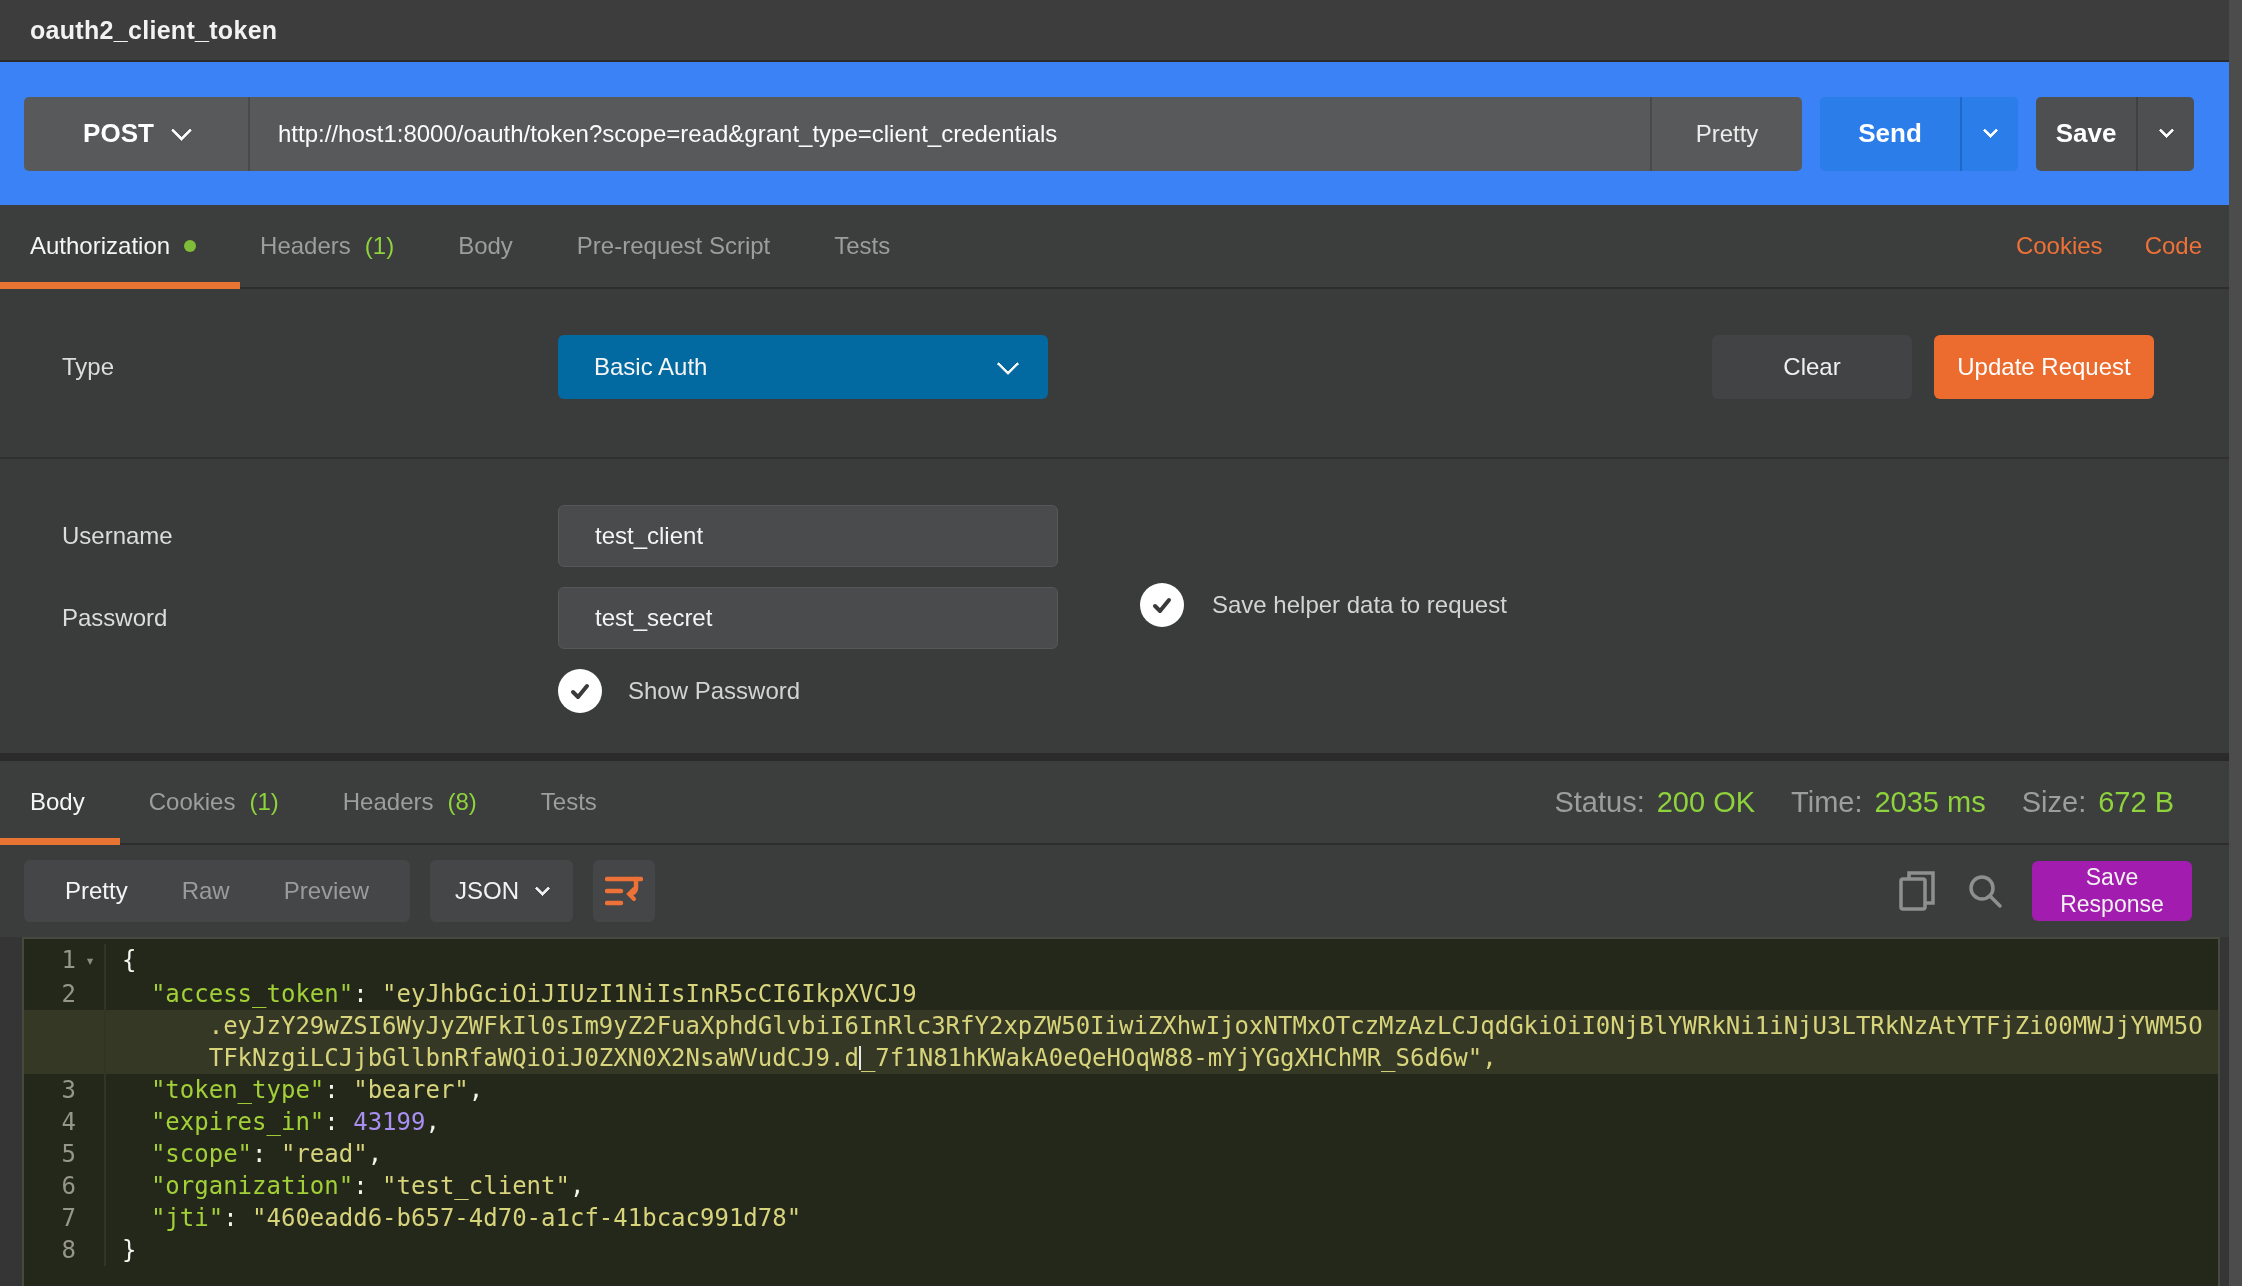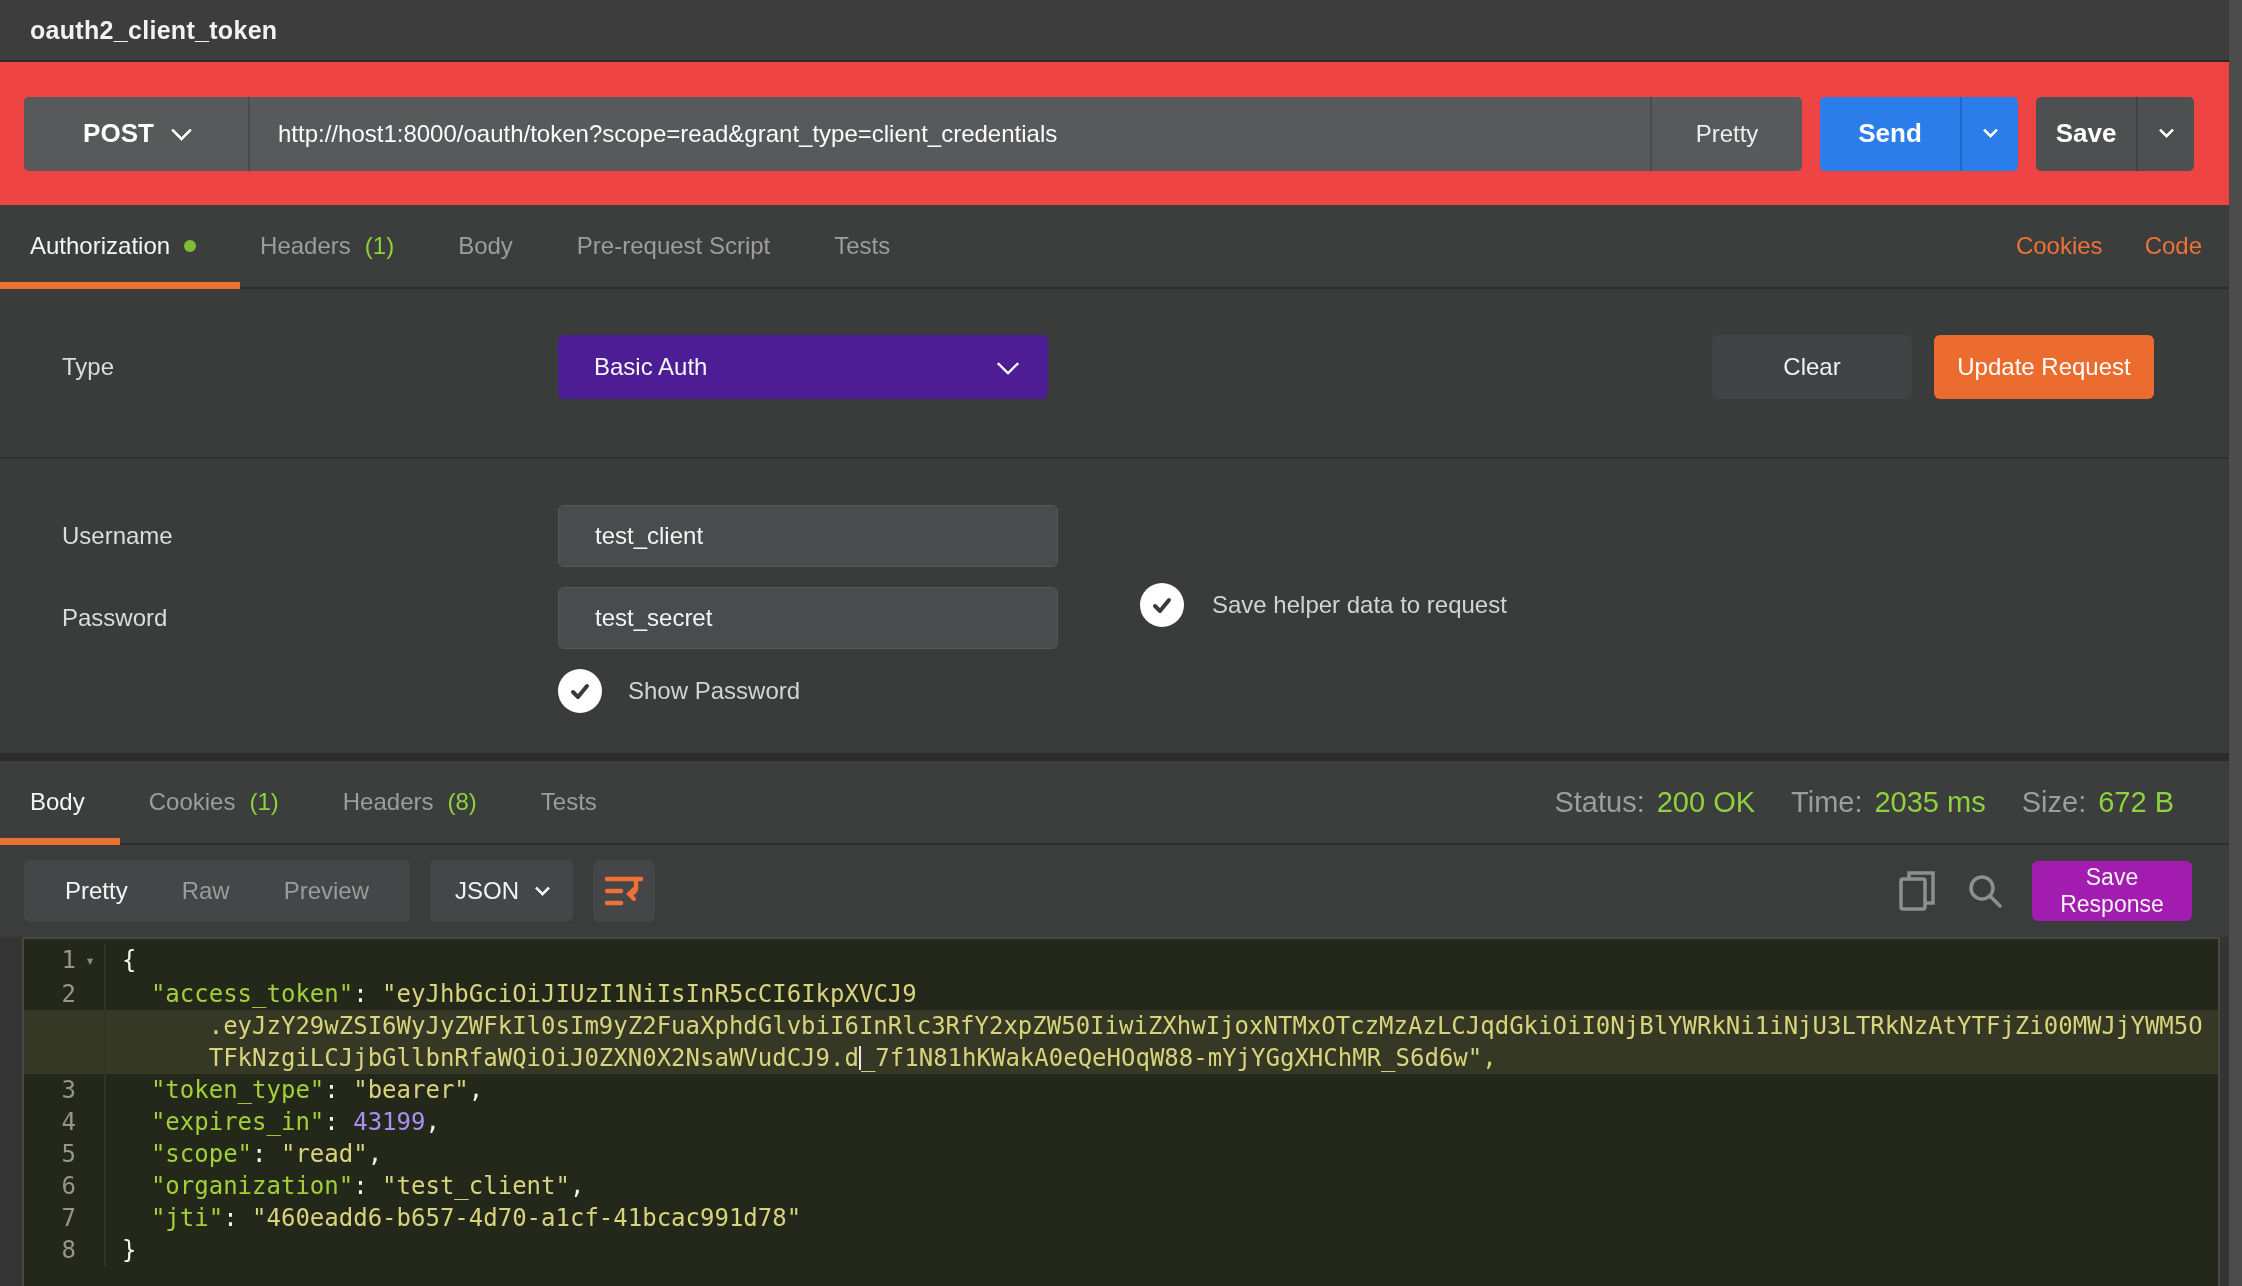--- a/index.html
+++ b/index.html
@@ -8,21 +8,21 @@
     font-family:"Liberation Sans", sans-serif;
     background:#353535; color:#e8e8e8;
     display:flex; flex-direction:column; position:relative;
   }
   
   .titlebar { height:62px; flex:none; background:#3d3d3d; border-bottom:2px solid #2b2b2b;
               display:flex; align-items:center; padding-left:30px; }
   .titlebar h1 { font-size:25px; font-weight:bold; color:#f2f2f2; letter-spacing:.3px; }
 
   
-  .req-band { height:143px; flex:none; background:#ef4444; display:flex; align-items:center;
+  .req-band { height:143px; flex:none; background:#3b82f6; display:flex; align-items:center;
               padding:0 48px 0 24px; gap:18px; }
   .req-bar { flex:1; height:74px; background:#58595a; border-radius:5px; display:flex;
              align-items:stretch; overflow:hidden; }
   .method { width:226px; flex:none; display:flex; align-items:center; justify-content:center; gap:20px;
             color:#ffffff; font-weight:bold; font-size:26px; border-right:2px solid #494a4a; cursor:pointer; }
   .url-input { flex:1; background:transparent; border:none; outline:none; color:#fbfbfb;
                font-size:24px; padding:0 28px; font-family:inherit; }
   .params-btn { width:152px; flex:none; border-left:2px solid #494a4a; display:flex; align-items:center;
                 justify-content:center; color:#ececec; font-size:24px; cursor:pointer; }
   .split-btn { height:74px; border:none; border-radius:5px; display:flex; align-items:stretch;
@@ -50,21 +50,21 @@
   .count { color:#8ed33c; }
   .underline { position:absolute; left:0; bottom:-2px; height:7px; background:#e87433; }
   .req-tabs .underline { width:240px; }
   .tabs-right { margin-left:auto; display:flex; gap:42px; }
   .link-orange { color:#ee7237; font-size:24px; cursor:pointer; }
 
   
   .auth-panel { flex:none; background:#3a3b3b; border-bottom:4px solid #2b2b2b; }
   .type-row { display:flex; align-items:center; padding:46px 0 0 62px; }
   .form-label { width:496px; flex:none; color:#dcdcdc; font-size:24px; }
-  .select { width:490px; height:64px; background:#4c1d95; border-radius:6px; display:flex;
+  .select { width:490px; height:64px; background:#0369a1; border-radius:6px; display:flex;
             align-items:center; padding:0 32px 0 36px; color:#f5f5f5; font-size:24px; cursor:pointer; }
   .select .chev { margin-left:auto; width:16px; height:16px; }
   .type-actions { margin-left:auto; margin-right:88px; display:flex; gap:22px; }
   .btn { height:64px; border:none; border-radius:6px; font-size:24px; font-family:inherit; cursor:pointer; }
   .btn-gray { width:200px; background:#424344; color:#f0f0f0; }
   .btn-orange { width:220px; background:#ec6b2e; color:#ffffff; }
   .auth-divider { height:2px; background:#303030; margin-top:58px; }
 
   .cred-area { position:relative; padding:46px 0 40px 62px; }
   .cred-row { display:flex; align-items:center; margin-bottom:20px; }

